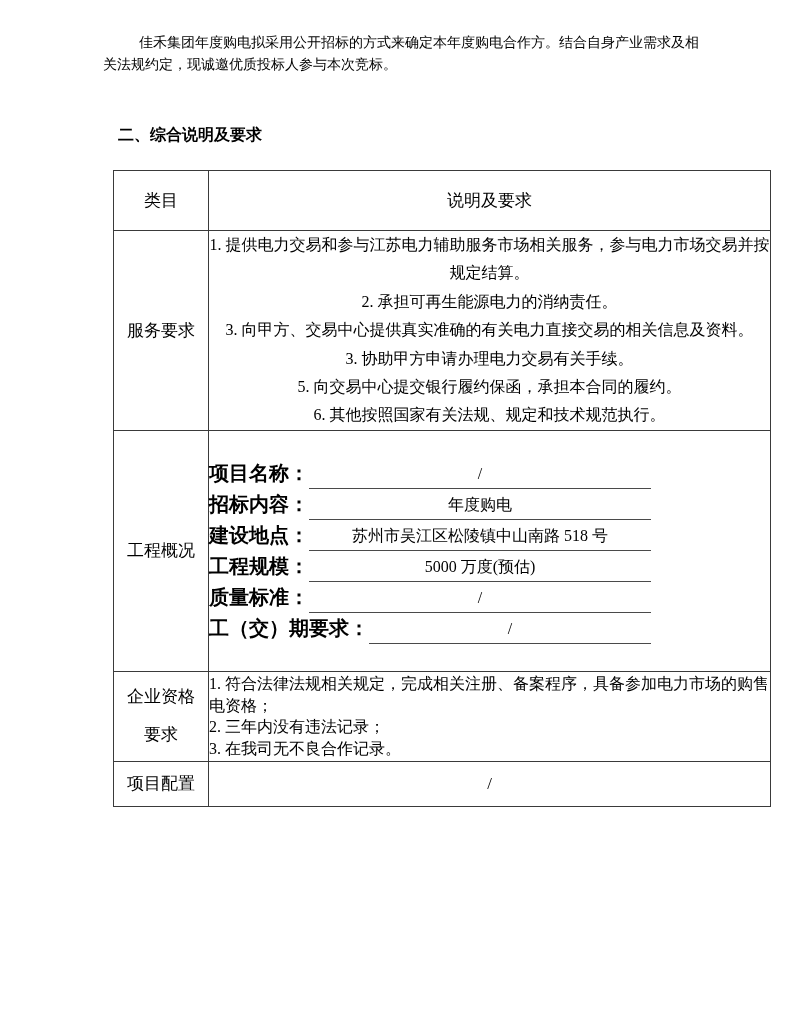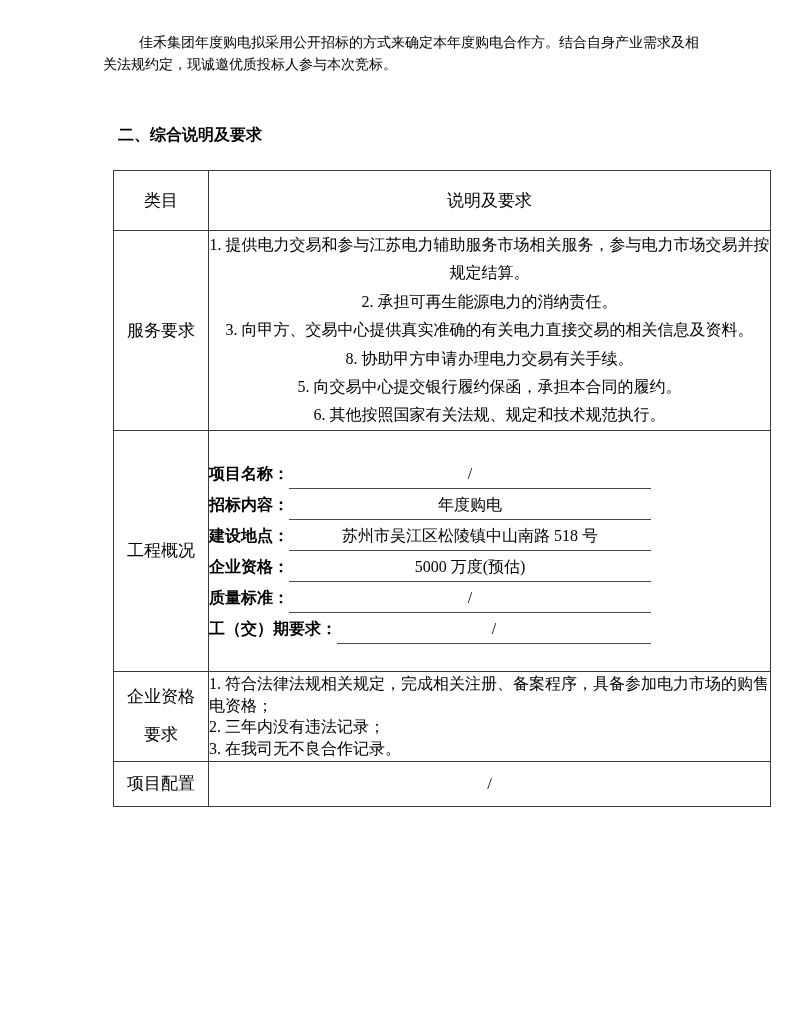--- a/index.html
+++ b/index.html
@@ -78,21 +78,21 @@
     padding: 17px 0 0 8px;
     height: 240px;
   }
   .field {
     display: flex;
     height: 31px;
     align-items: stretch;
   }
   .f-label {
     font-weight: bold;
-    font-size: 16px;
+    font-size: 20px;
     line-height: 31px;
     white-space: nowrap;
   }
   .f-line {
     flex: 1;
     margin-right: 119px;
     border-bottom: 1px solid #4a4a4a;
     text-align: center;
     font-size: 16px;
     line-height: 31px;
@@ -135,21 +135,21 @@
       <td class="cat">类目</td>
       <td class="hdr">说明及要求</td>
     </tr>
 
     <tr class="r-service">
       <td class="cat">服务要求</td>
       <td class="svc">
         <div class="svc-item">1. 提供电力交易和参与江苏电力辅助服务市场相关服务，参与电力市场交易并按规定结算。</div>
         <div class="svc-item">2. 承担可再生能源电力的消纳责任。</div>
         <div class="svc-item">3. 向甲方、交易中心提供真实准确的有关电力直接交易的相关信息及资料。</div>
-        <div class="svc-item">8. 协助甲方申请办理电力交易有关手续。</div>
+        <div class="svc-item">3. 协助甲方申请办理电力交易有关手续。</div>
         <div class="svc-item">5. 向交易中心提交银行履约保函，承担本合同的履约。</div>
         <div class="svc-item">6. 其他按照国家有关法规、规定和技术规范执行。</div>
       </td>
     </tr>
 
     <tr class="r-project">
       <td class="cat">工程概况</td>
       <td class="prj">
         <div class="field">
           <span class="f-label">项目名称：</span>
@@ -157,21 +157,21 @@
         </div>
         <div class="field">
           <span class="f-label">招标内容：</span>
           <span class="f-line">年度购电</span>
         </div>
         <div class="field">
           <span class="f-label">建设地点：</span>
           <span class="f-line">苏州市吴江区松陵镇中山南路 518 号</span>
         </div>
         <div class="field">
-          <span class="f-label">企业资格：</span>
+          <span class="f-label">工程规模：</span>
           <span class="f-line">5000 万度(预估)</span>
         </div>
         <div class="field">
           <span class="f-label">质量标准：</span>
           <span class="f-line">/</span>
         </div>
         <div class="field">
           <span class="f-label">工（交）期要求：</span>
           <span class="f-line">/</span>
         </div>

